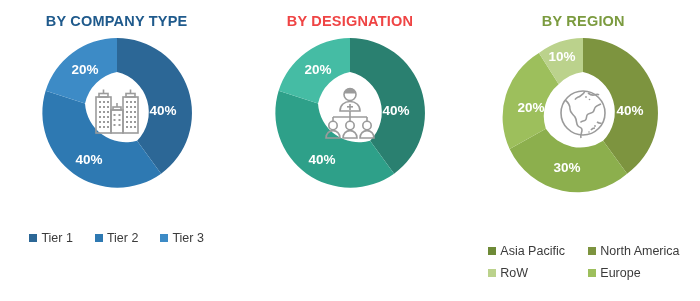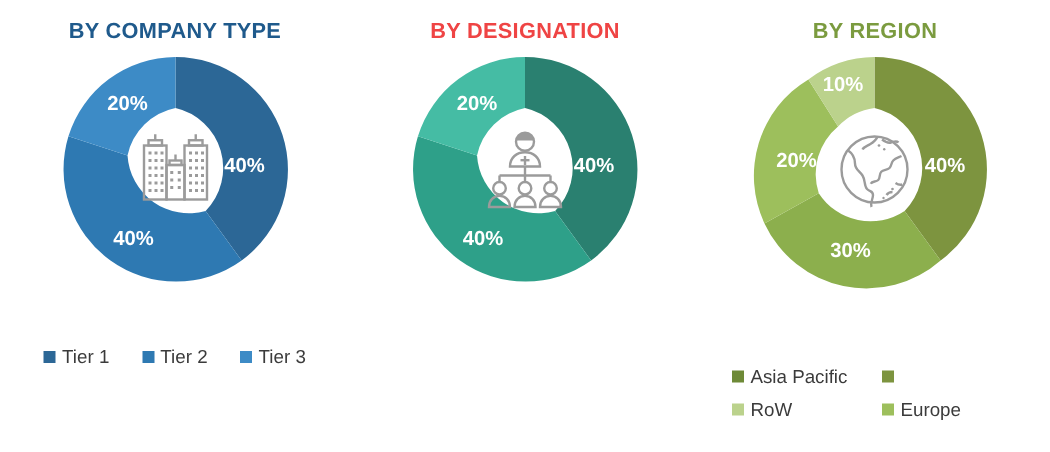--- a/index.html
+++ b/index.html
@@ -271,20 +271,21 @@
       </div>
     </div>
 
     <div class="legend grid2">
       <div class="legend-item">
         <span class="legend-swatch" style="background:#6E8A37"></span>
         <span>Asia Pacific</span>
       </div>
       <div class="legend-item">
         <span class="legend-swatch" style="background:#7D943F"></span>
+        <span>North America</span>
       </div>
       <div class="legend-item">
         <span class="legend-swatch" style="background:#BBD28C"></span>
         <span>RoW</span>
       </div>
       <div class="legend-item">
         <span class="legend-swatch" style="background:#9DBF5C"></span>
         <span>Europe</span>
       </div>
     </div>

